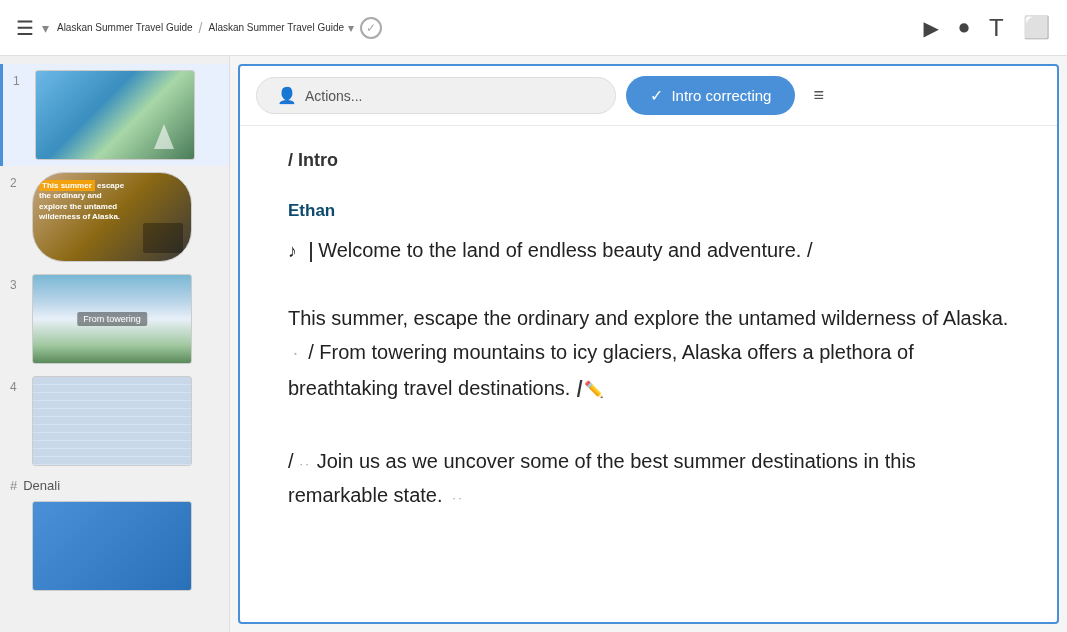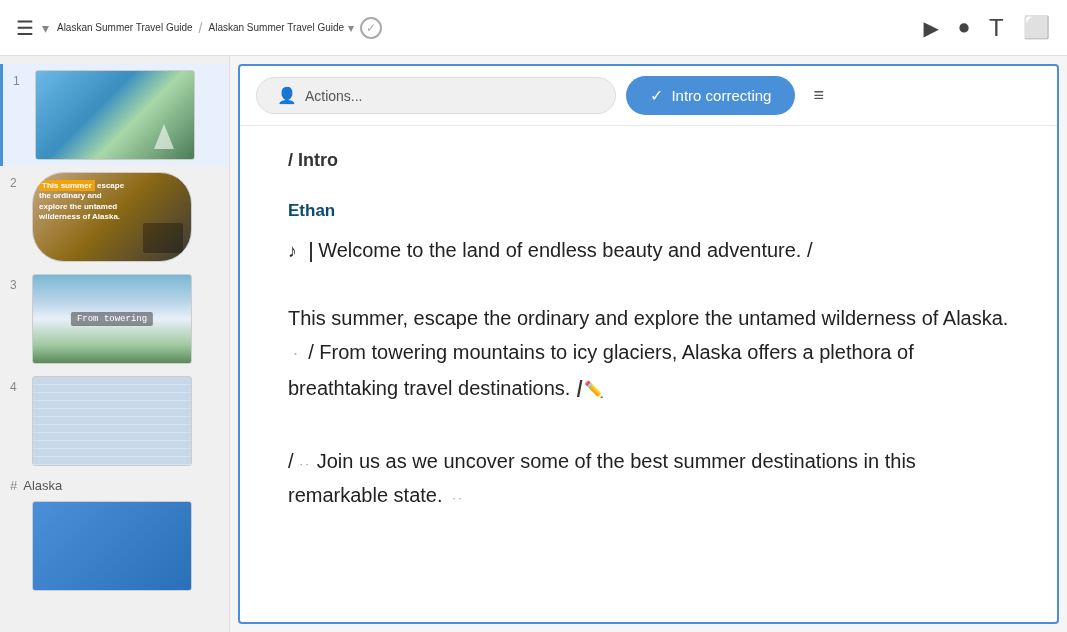--- a/index.html
+++ b/index.html
@@ -209,34 +209,34 @@
         <div style="position:absolute; top:8px; left:6px; font-size:8px; color:#fff; font-weight:bold; line-height:1.3; width:90px;">
           <span style="background: rgba(255,165,0,0.85); padding:1px 3px;">This summer</span> escape<br>the ordinary and<br>explore the untamed<br>wilderness of Alaska.
         </div>
         <div style="position:absolute; bottom:8px; right:8px; width:40px; height:30px; background:rgba(0,0,0,0.3); border-radius:2px;"></div>
       </div>
     </div>
 
     <div class="slide-item">
       <span class="slide-number">3</span>
       <div class="slide-thumb thumb-3" style="position:relative;">
-        <div style="position:absolute; top:50%; left:50%; transform:translate(-50%,-50%); font-size:9px; color:#fff; background:rgba(0,0,0,0.4); padding:2px 6px; border-radius:2px; white-space:nowrap;font-family:Liberation Mono, monospace;">From towering</div>
+        <div style="position:absolute; top:50%; left:50%; transform:translate(-50%,-50%); font-size:9px; color:#fff; background:rgba(0,0,0,0.4); padding:2px 6px; border-radius:2px; white-space:nowrap;">From towering</div>
       </div>
     </div>
 
     <div class="slide-item">
       <span class="slide-number">4</span>
       <div class="slide-thumb thumb-4">
         <div class="thumb-4-map"></div>
       </div>
     </div>
 
     <div class="denali-label">
       <span class="hash-symbol">#</span>
-      <span>Alaska</span>
+      <span>Denali</span>
     </div>
 
     <div class="slide-item">
       <span class="slide-number"></span>
       <div class="slide-thumb thumb-5"></div>
     </div>
   </div>
 
   <div class="content-panel">
 

